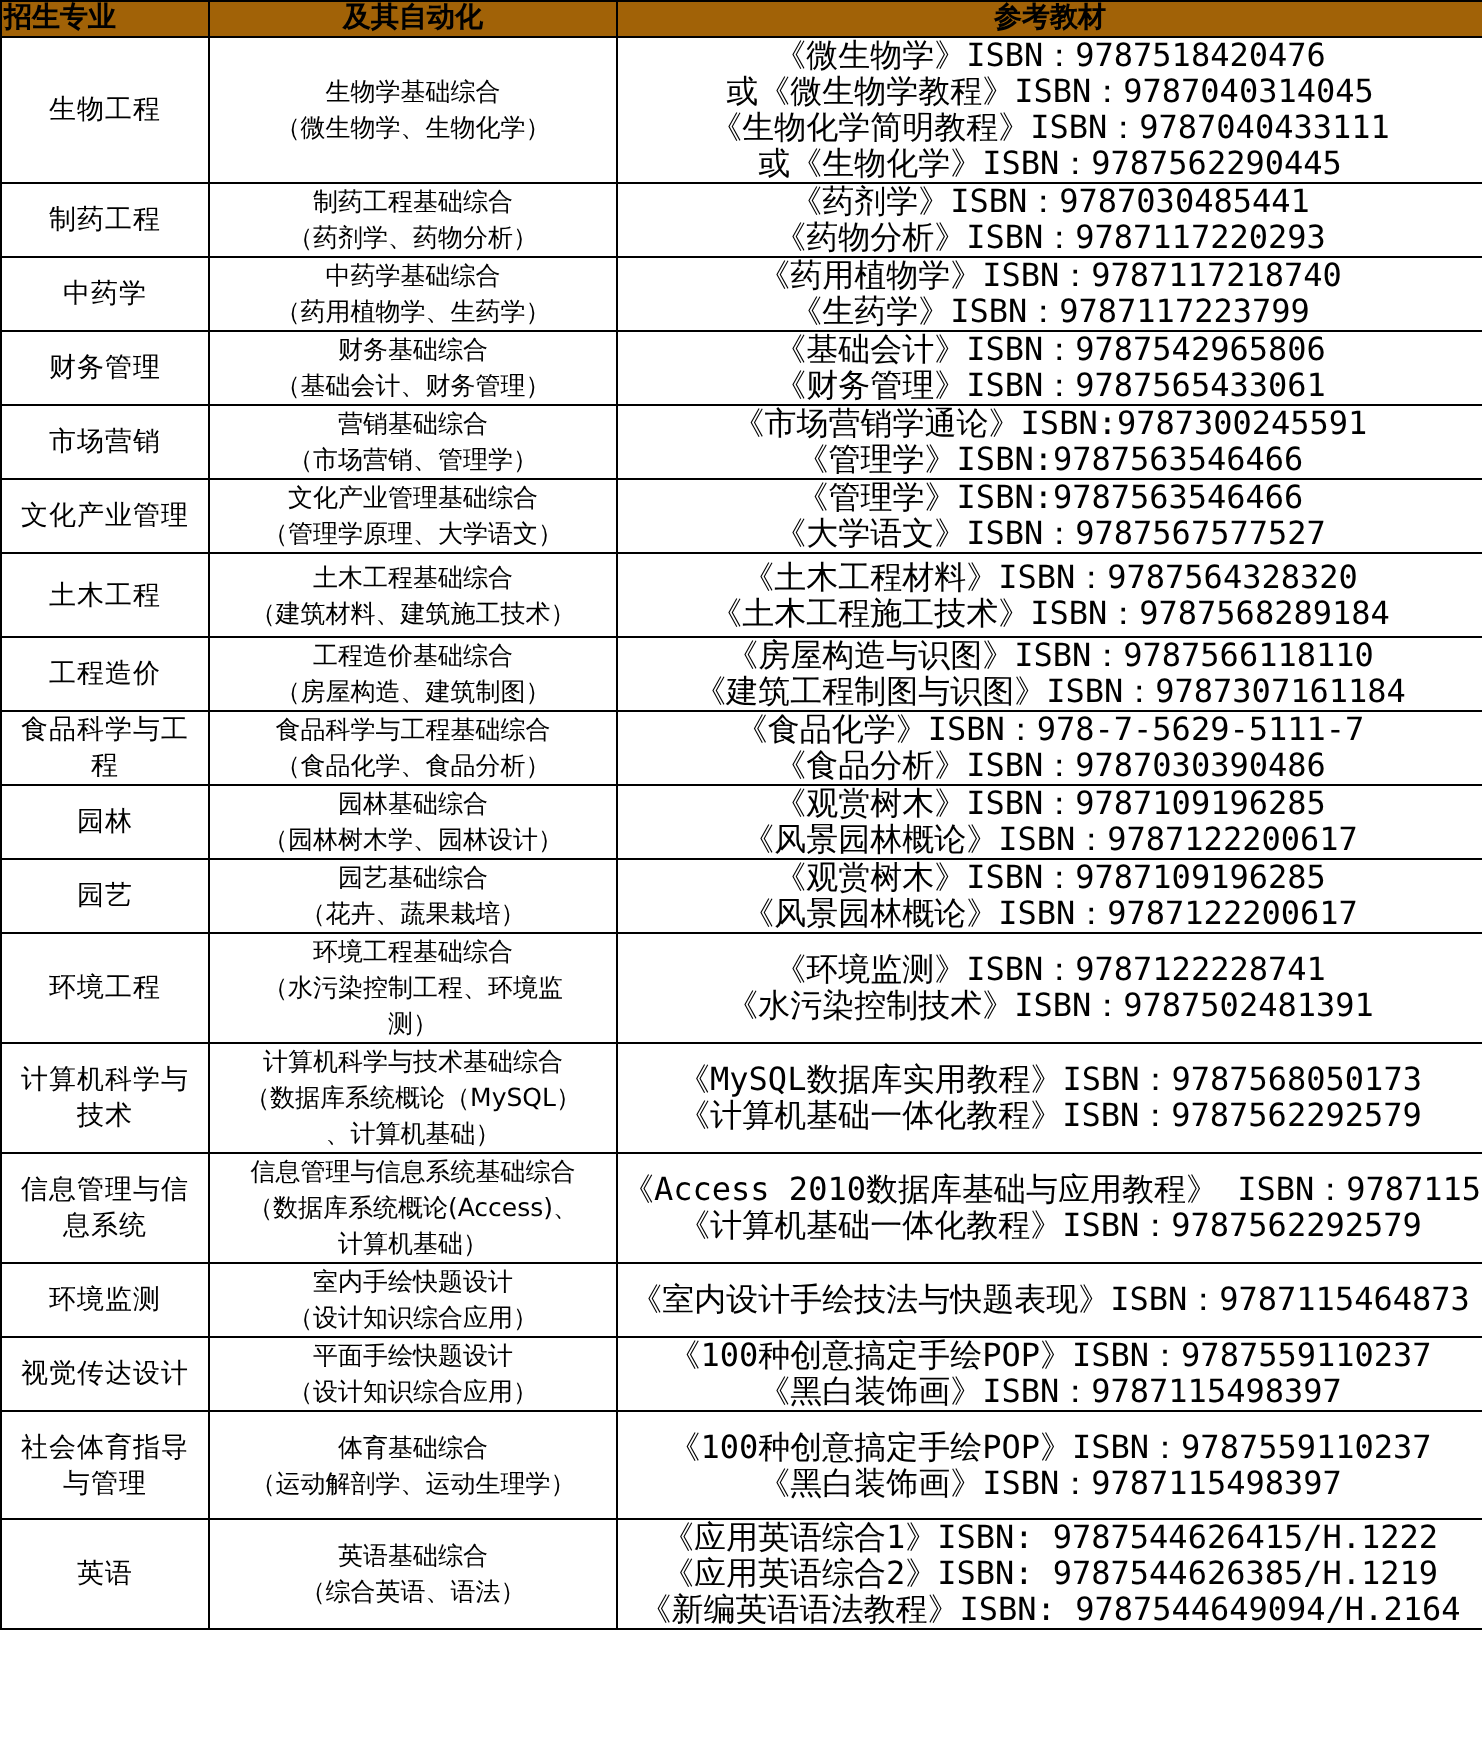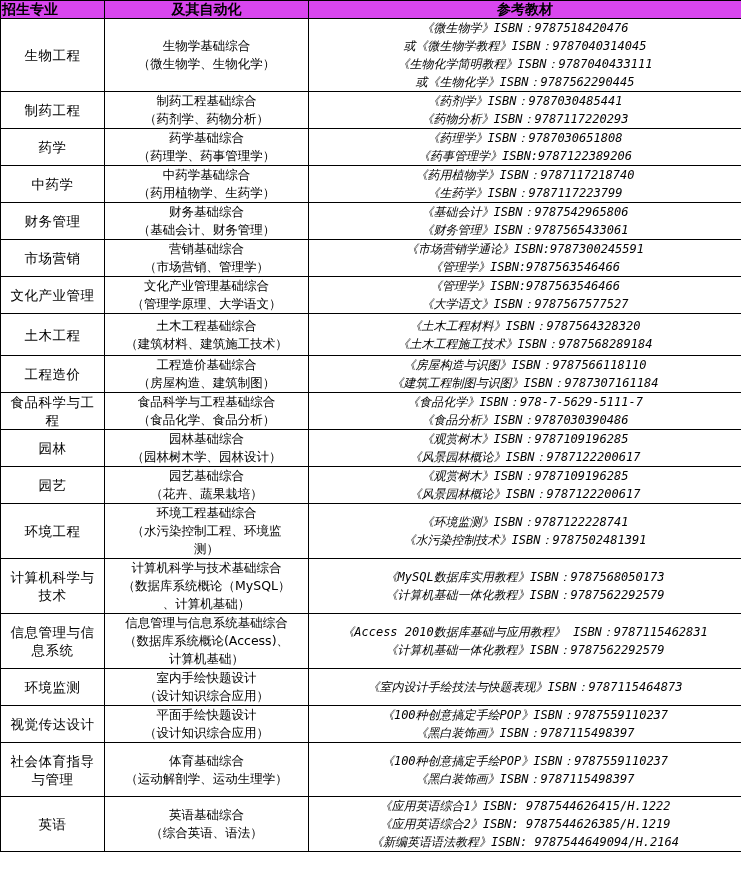--- a/index.html
+++ b/index.html
@@ -27,21 +27,21 @@
     table.exam-table col.c3 { width: 433px; }
     table.exam-table th, table.exam-table td {
       border: 1px solid #000;
       padding: 0 2px;
       text-align: center;
       vertical-align: middle;
       overflow: hidden;
       line-height: 18px;
     }
     table.exam-table th {
-      background: #d946ef;
+      background: #a16207;
       font-weight: bold;
       font-size: 14px;
       height: 17px;
       line-height: 17px;
       padding: 0;
     }
     table.exam-table th.left {
       text-align: left;
       padding-left: 1px;
     }
@@ -49,24 +49,23 @@
       font-size: 13.5px;
       line-height: 19px;
       letter-spacing: 0.5px;
     }
     td.subject {
       font-size: 12.5px;
       line-height: 17px;
     }
     td.books {
       font-family: "DejaVu Sans Mono", "Liberation Mono", monospace;
-      font-size: 12px;
+      font-size: 16px;
       line-height: 17.5px;
       white-space: nowrap;
-      font-style: italic;
     }
     .line { display: block; }
   </style>
 </head>
 <body>
 
 <table class="exam-table">
   <colgroup>
     <col class="c1">
       <col class="c2">
@@ -103,33 +102,20 @@
           <span class="line">制药工程基础综合</span>
           <span class="line">（药剂学、药物分析）</span>
         </td>
         <td class="books">
           <span class="line">《药剂学》ISBN：9787030485441</span>
           <span class="line">《药物分析》ISBN：9787117220293</span>
         </td>
       </tr>
       <tr style="height: 35px;">
         <td class="major">
-          <span class="line">药学</span>
-        </td>
-        <td class="subject">
-          <span class="line">药学基础综合</span>
-          <span class="line">（药理学、药事管理学）</span>
-        </td>
-        <td class="books">
-          <span class="line">《药理学》ISBN：9787030651808</span>
-          <span class="line">《药事管理学》ISBN:9787122389206</span>
-        </td>
-      </tr>
-      <tr style="height: 35px;">
-        <td class="major">
           <span class="line">中药学</span>
         </td>
         <td class="subject">
           <span class="line">中药学基础综合</span>
           <span class="line">（药用植物学、生药学）</span>
         </td>
         <td class="books">
           <span class="line">《药用植物学》ISBN：9787117218740</span>
           <span class="line">《生药学》ISBN：9787117223799</span>
         </td>

